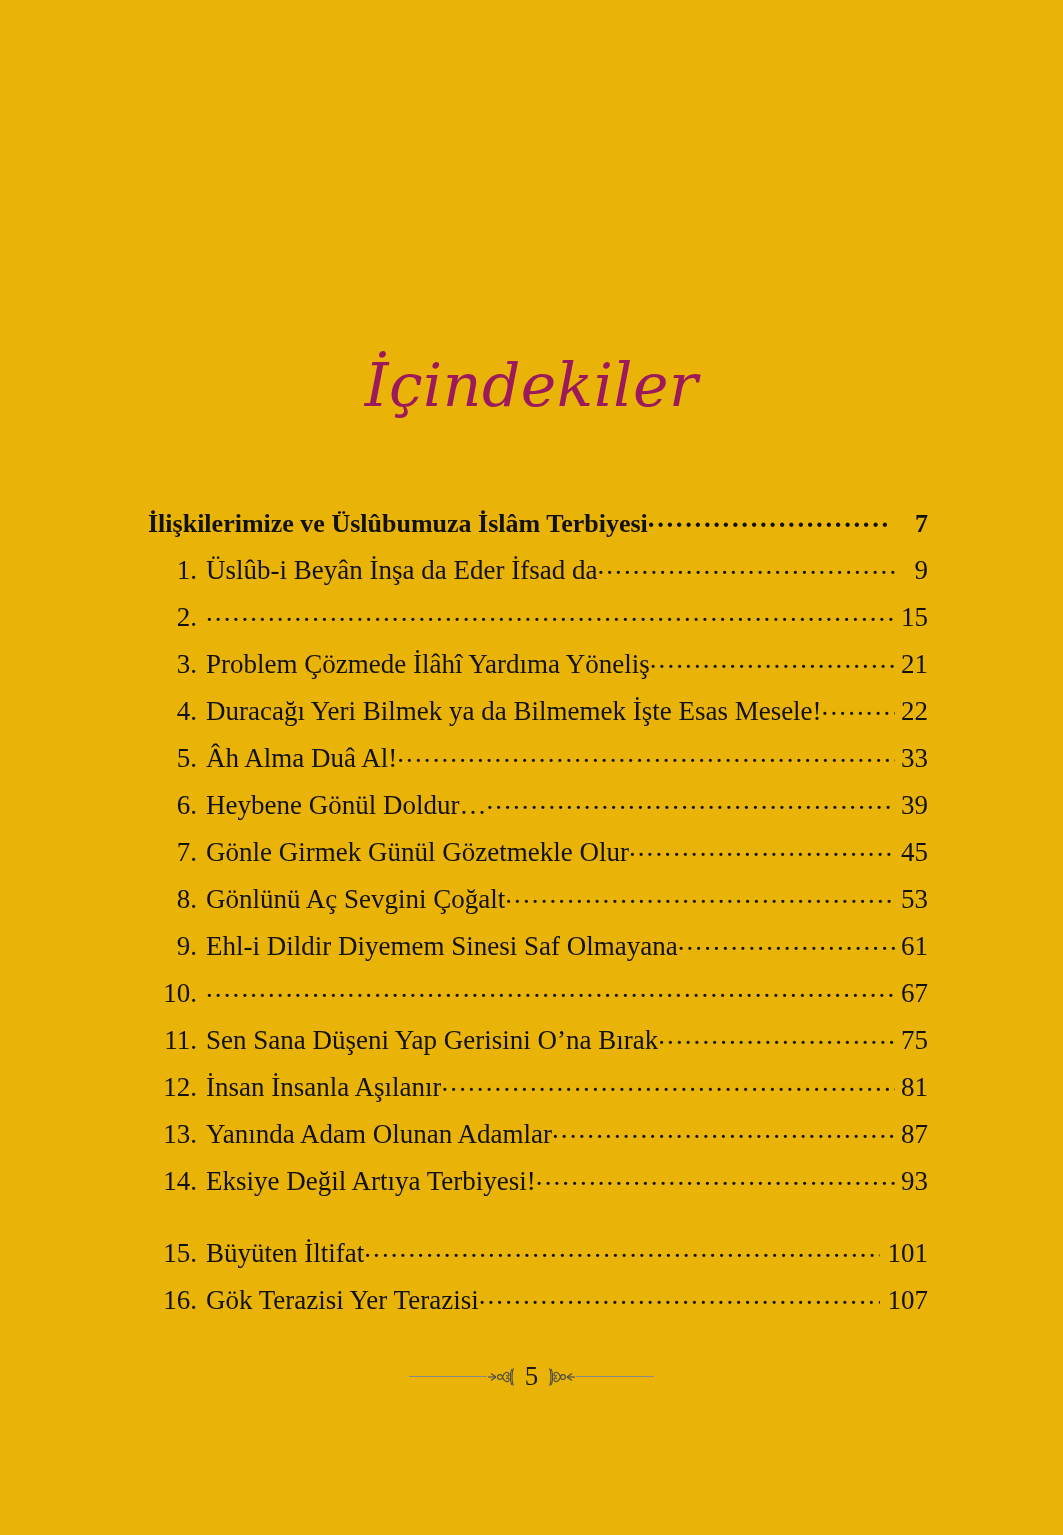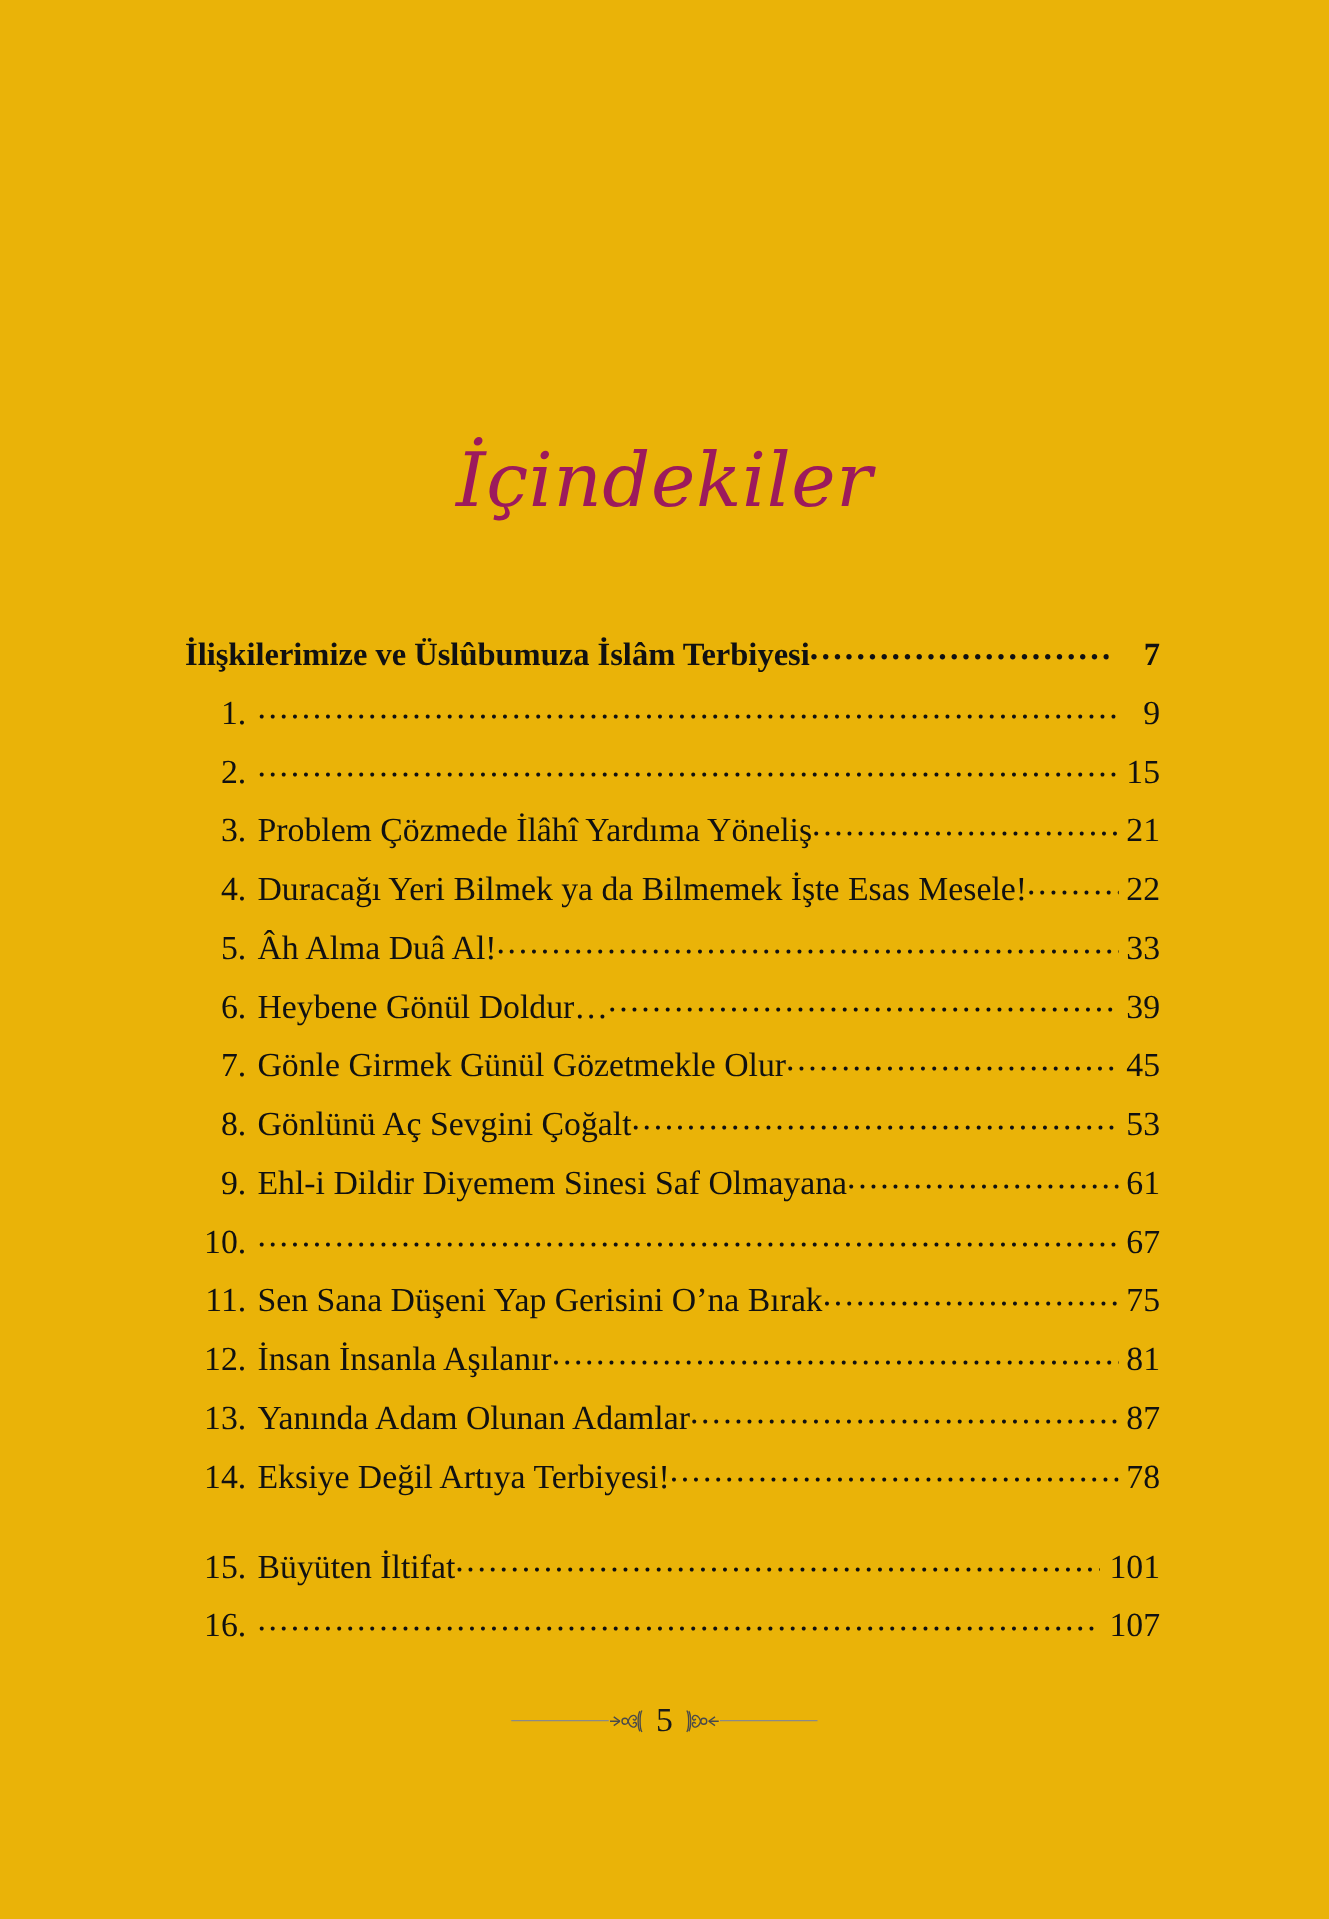--- a/index.html
+++ b/index.html
@@ -159,20 +159,21 @@
 
   <div class="toc-list" id="toc-list">
       <div class="toc-row is-heading">
         <span class="toc-num"></span>
         <span class="toc-label">İlişkilerimize ve Üslûbumuza İslâm Terbiyesi</span>
         <span class="toc-leader"></span>
         <span class="toc-page">7</span>
       </div>
       <div class="toc-row">
         <span class="toc-num">1.</span>
+        <span class="toc-label">Üslûb-i Beyân İnşa da Eder İfsad da</span>
         <span class="toc-leader"></span>
         <span class="toc-page">9</span>
       </div>
       <div class="toc-row">
         <span class="toc-num">2.</span>
         <span class="toc-leader"></span>
         <span class="toc-page">15</span>
       </div>
       <div class="toc-row">
         <span class="toc-num">3.</span>
@@ -236,30 +237,31 @@
       <div class="toc-row">
         <span class="toc-num">13.</span>
         <span class="toc-label">Yanında Adam Olunan Adamlar</span>
         <span class="toc-leader"></span>
         <span class="toc-page">87</span>
       </div>
       <div class="toc-row">
         <span class="toc-num">14.</span>
         <span class="toc-label">Eksiye Değil Artıya Terbiyesi!</span>
         <span class="toc-leader"></span>
-        <span class="toc-page">78</span>
+        <span class="toc-page">93</span>
       </div>
       <div class="toc-row wide-page">
         <span class="toc-num">15.</span>
         <span class="toc-label">Büyüten İltifat</span>
         <span class="toc-leader"></span>
         <span class="toc-page">101</span>
       </div>
       <div class="toc-row wide-page">
         <span class="toc-num">16.</span>
+        <span class="toc-label">Gök Terazisi Yer Terazisi</span>
         <span class="toc-leader"></span>
         <span class="toc-page">107</span>
       </div>
     </div>
 
   <div class="footer">
     <div class="footer-rule"></div>
 
     <span class="orn orn-left">
       <svg class="orn-svg" width="30" height="22" viewBox="0 0 30 22" xmlns="http://www.w3.org/2000/svg">

